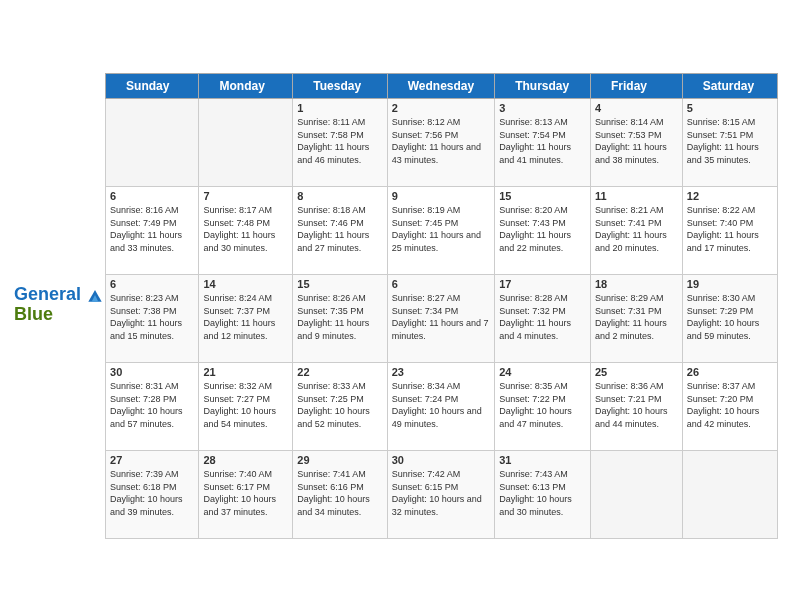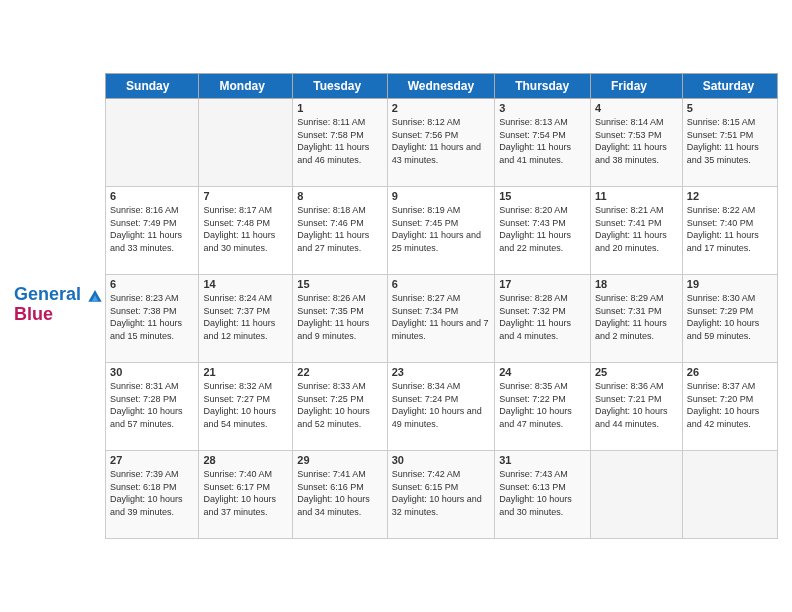--- a/index.html
+++ b/index.html
@@ -108,21 +108,21 @@
   <div class="header">
     <div class="logo">
       <div>
         <div style="display:flex;align-items:center;gap:2px;">
           <span class="logo-text"><span>General</span></span>
           <svg class="logo-icon" viewBox="0 0 24 20" fill="none">
             <path d="M4 18 L12 4 L20 18" fill="#1a6fbd" stroke="none"></path>
             <path d="M8 18 L12 10 L16 18" fill="#4a9fe0" stroke="none"></path>
           </svg>
         </div>
-        <div class="logo-text" style="color:#be185d;font-size:18px;font-weight:bold;">Blue</div>
+        <div class="logo-text" style="color:#4d7c0f;font-size:18px;font-weight:bold;">Blue</div>
       </div>
     </div>
     <div class="title-area">
       <div class="month-title"></div>
       <div class="location-title"></div>
     </div>
   </div>
   <table class="calendar">
     <thead>
       <tr>

